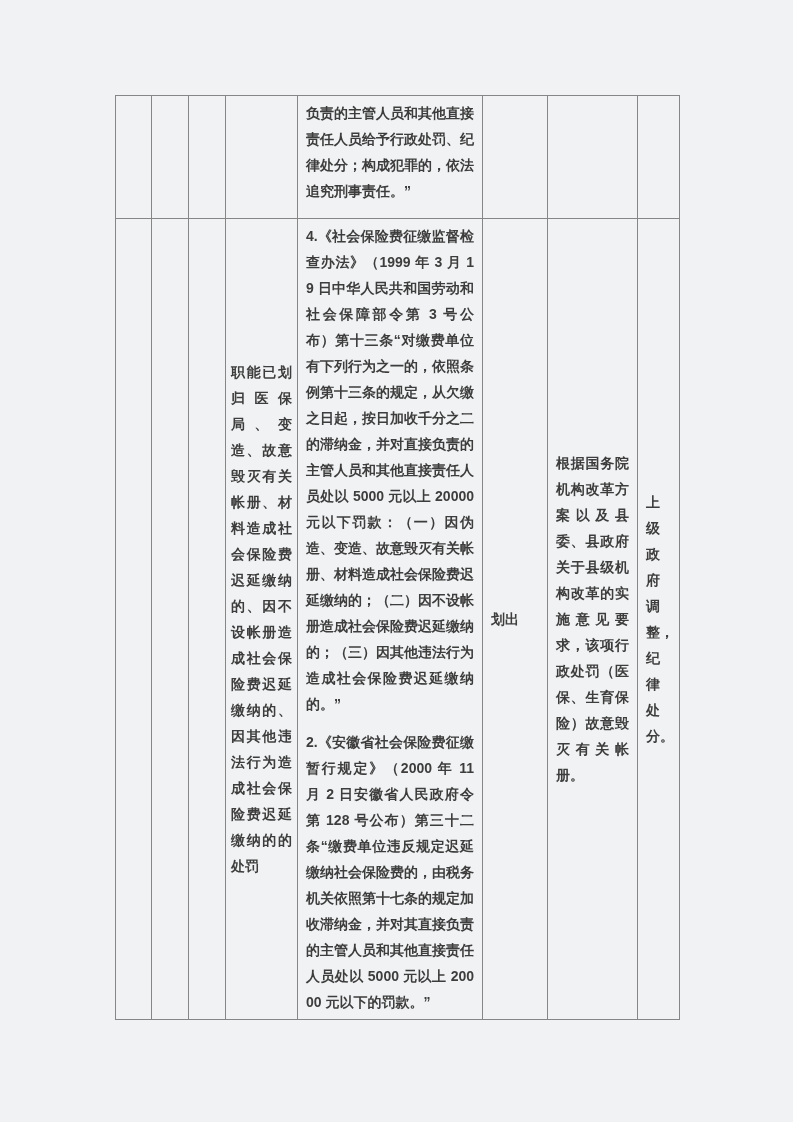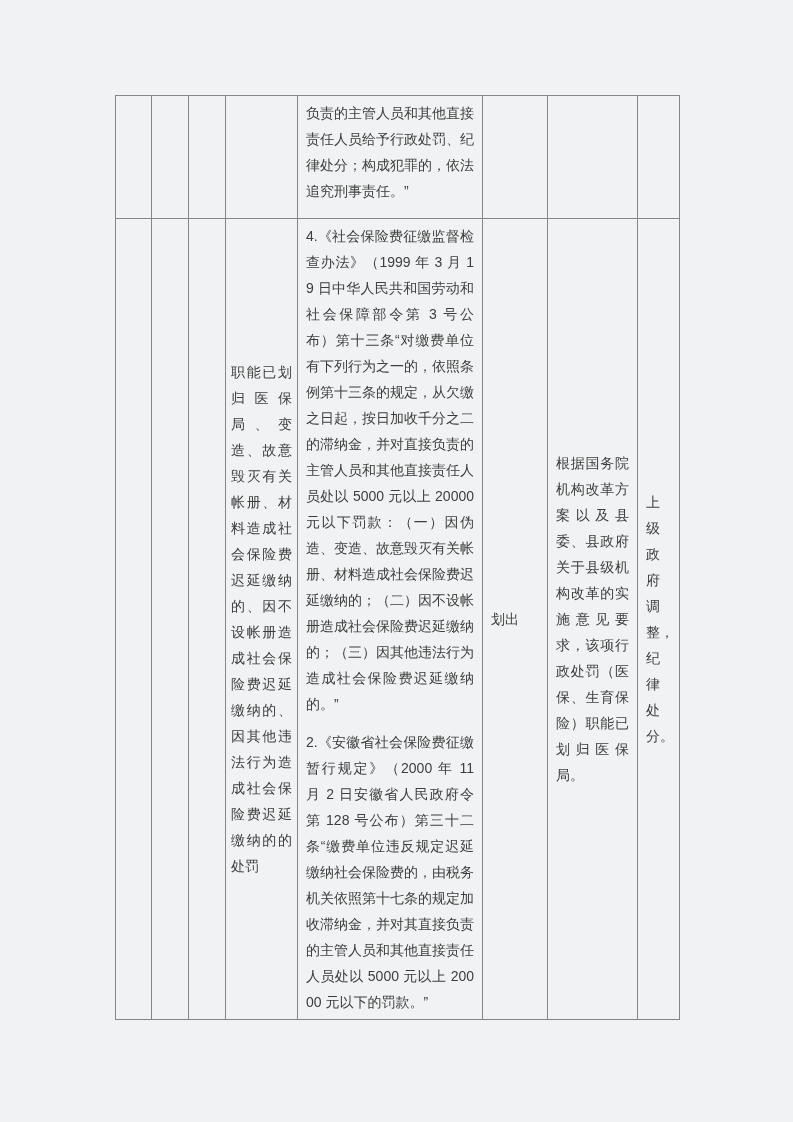--- a/index.html
+++ b/index.html
@@ -7,20 +7,21 @@
     padding: 0;
     background: #f1f2f3;
     font-family: "Liberation Sans", "DejaVu Sans", sans-serif;
   }
   .page {
     position: relative;
     width: 793px;
     height: 1044px;
     background: #f1f2f3;
     overflow: hidden;
+    font-weight: bold;
   }
   table.doc-table {
     position: absolute;
     left: 115px;
     top: 95px;
     width: 564px;
     border-collapse: collapse;
     table-layout: fixed;
   }
   table.doc-table td {
@@ -84,18 +85,18 @@
       <tr class="row-main">
         <td class="narrow"></td>
         <td class="narrow"></td>
         <td class="narrow"></td>
         <td class="narrow">职能已划归医保局、变造、故意毁灭有关帐册、材料造成社会保险费迟延缴纳的、因不设帐册造成社会保险费迟延缴纳的、因其他违法行为造成社会保险费迟延缴纳的的处罚</td>
         <td class="v-top">
           <div class="para">4.《社会保险费征缴监督检查办法》（1999 年 3 月 19 日中华人民共和国劳动和社会保障部令第 3 号公布）第十三条“对缴费单位有下列行为之一的，依照条例第十三条的规定，从欠缴之日起，按日加收千分之二的滞纳金，并对直接负责的主管人员和其他直接责任人员处以 5000 元以上 20000 元以下罚款：（一）因伪造、变造、故意毁灭有关帐册、材料造成社会保险费迟延缴纳的；（二）因不设帐册造成社会保险费迟延缴纳的；（三）因其他违法行为造成社会保险费迟延缴纳的。”</div>
           <div class="para">2.《安徽省社会保险费征缴暂行规定》（2000 年 11 月 2 日安徽省人民政府令第 128 号公布）第三十二条“缴费单位违反规定迟延缴纳社会保险费的，由税务机关依照第十七条的规定加收滞纳金，并对其直接负责的主管人员和其他直接责任人员处以 5000 元以上 20000 元以下的罚款。”</div>
         </td>
         <td class="action-cell">划出</td>
-        <td>根据国务院机构改革方案以及县委、县政府关于县级机构改革的实施意见要求，该项行政处罚（医保、生育保险）职能已划归医保局。</td>
+        <td>根据国务院机构改革方案以及县委、县政府关于县级机构改革的实施意见要求，该项行政处罚（医保、生育保险）故意毁灭有关帐册。</td>
         <td>上级政府调整，纪律处分。</td>
       </tr>
     </tbody>
   </table>
 </div>
 
 </body></html>

